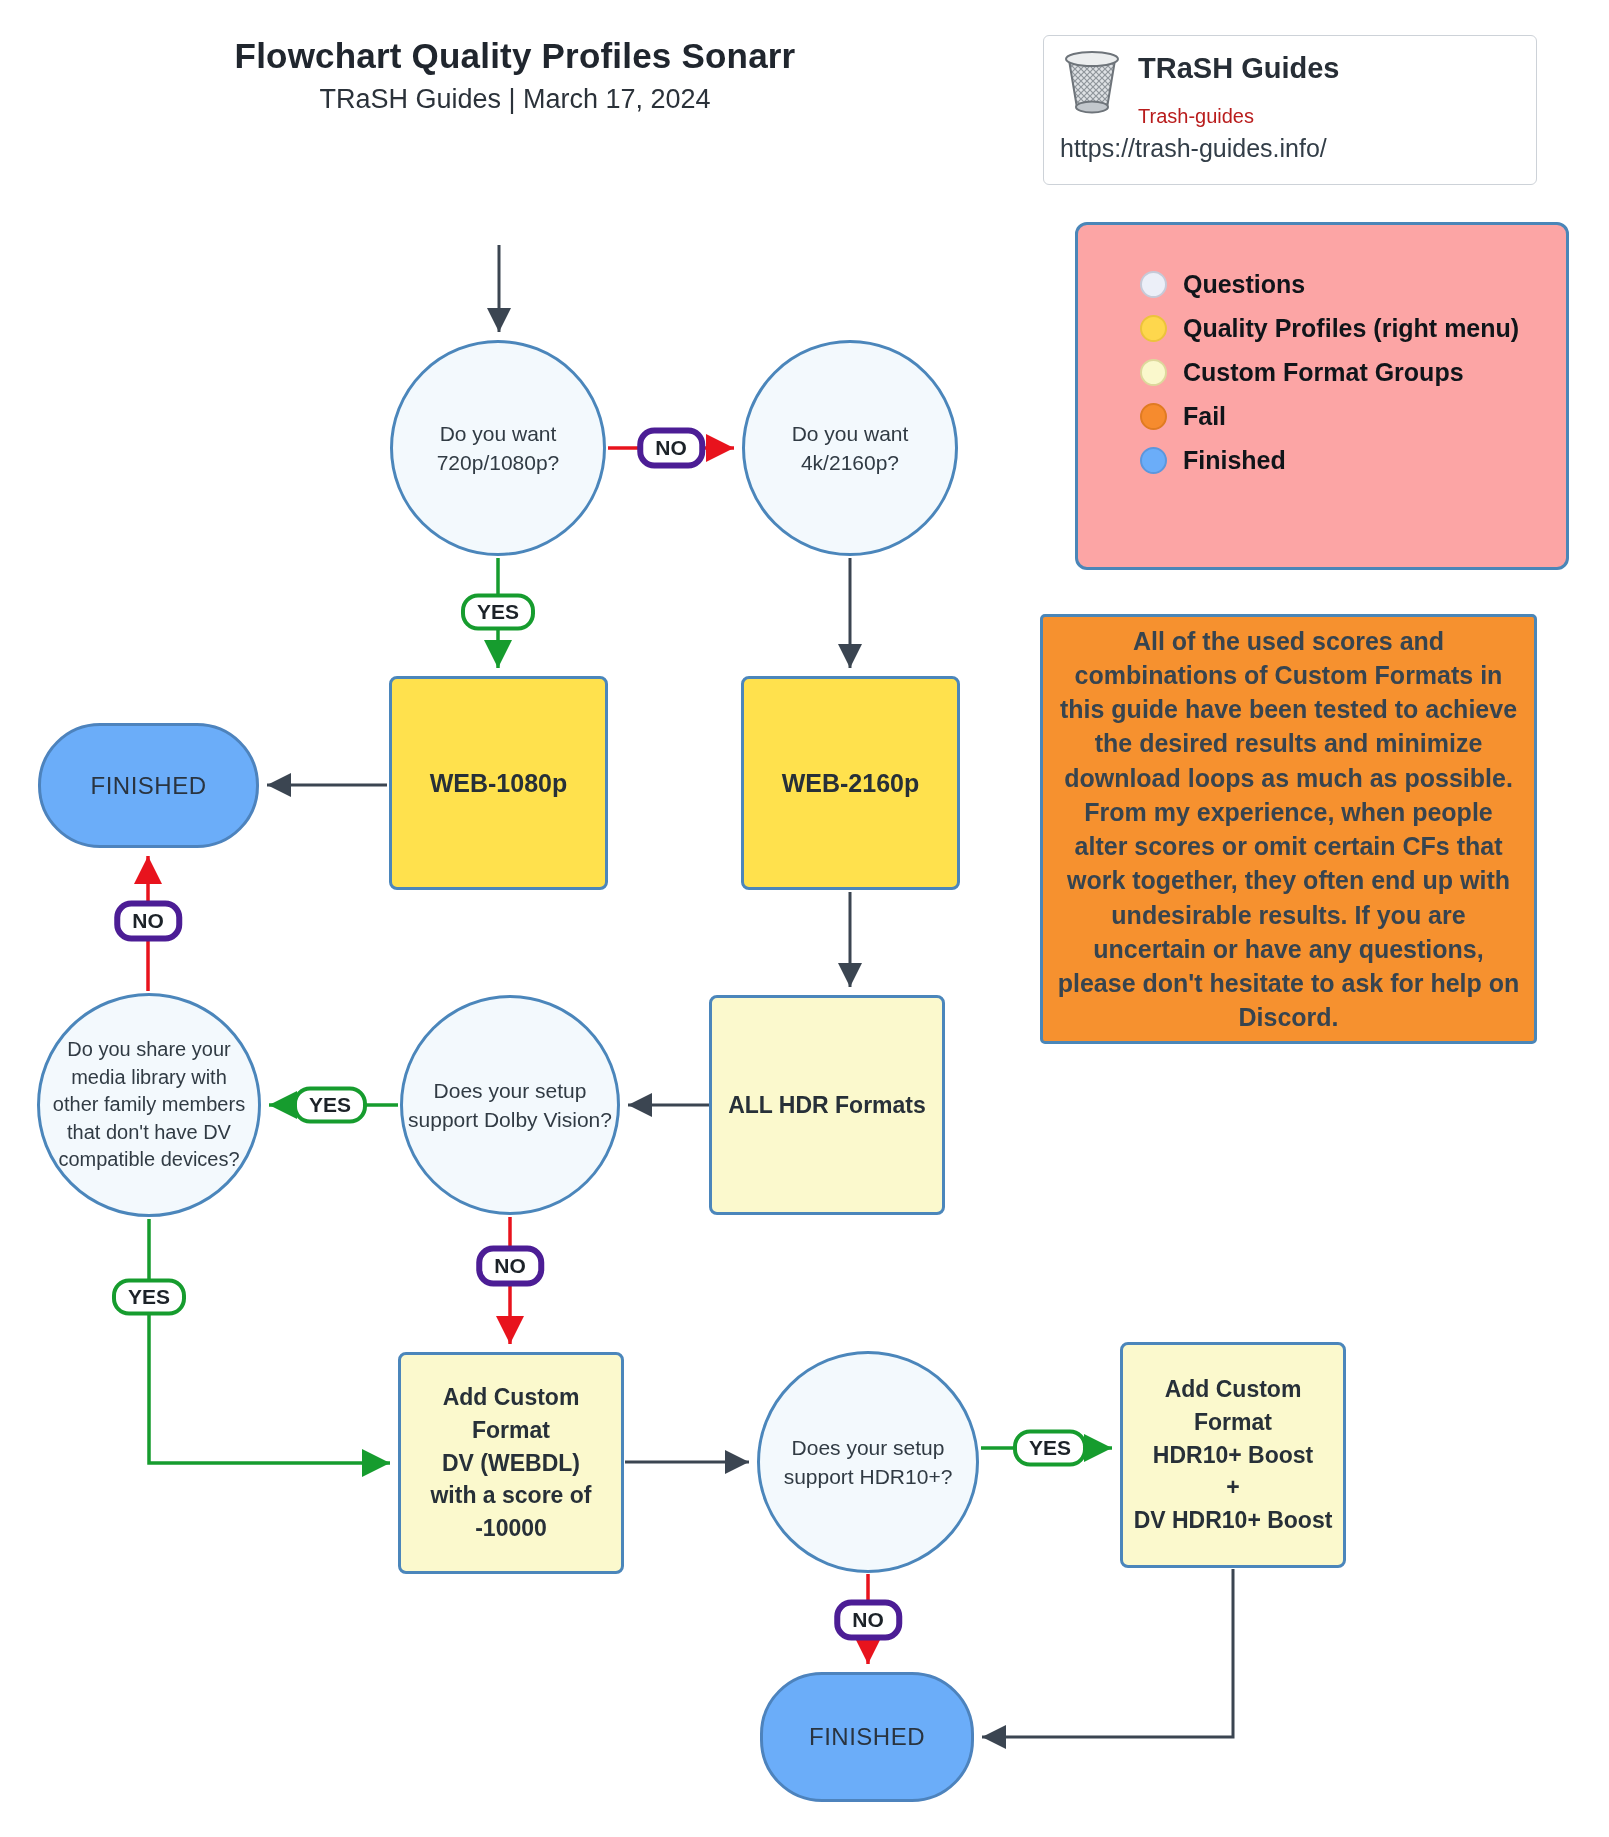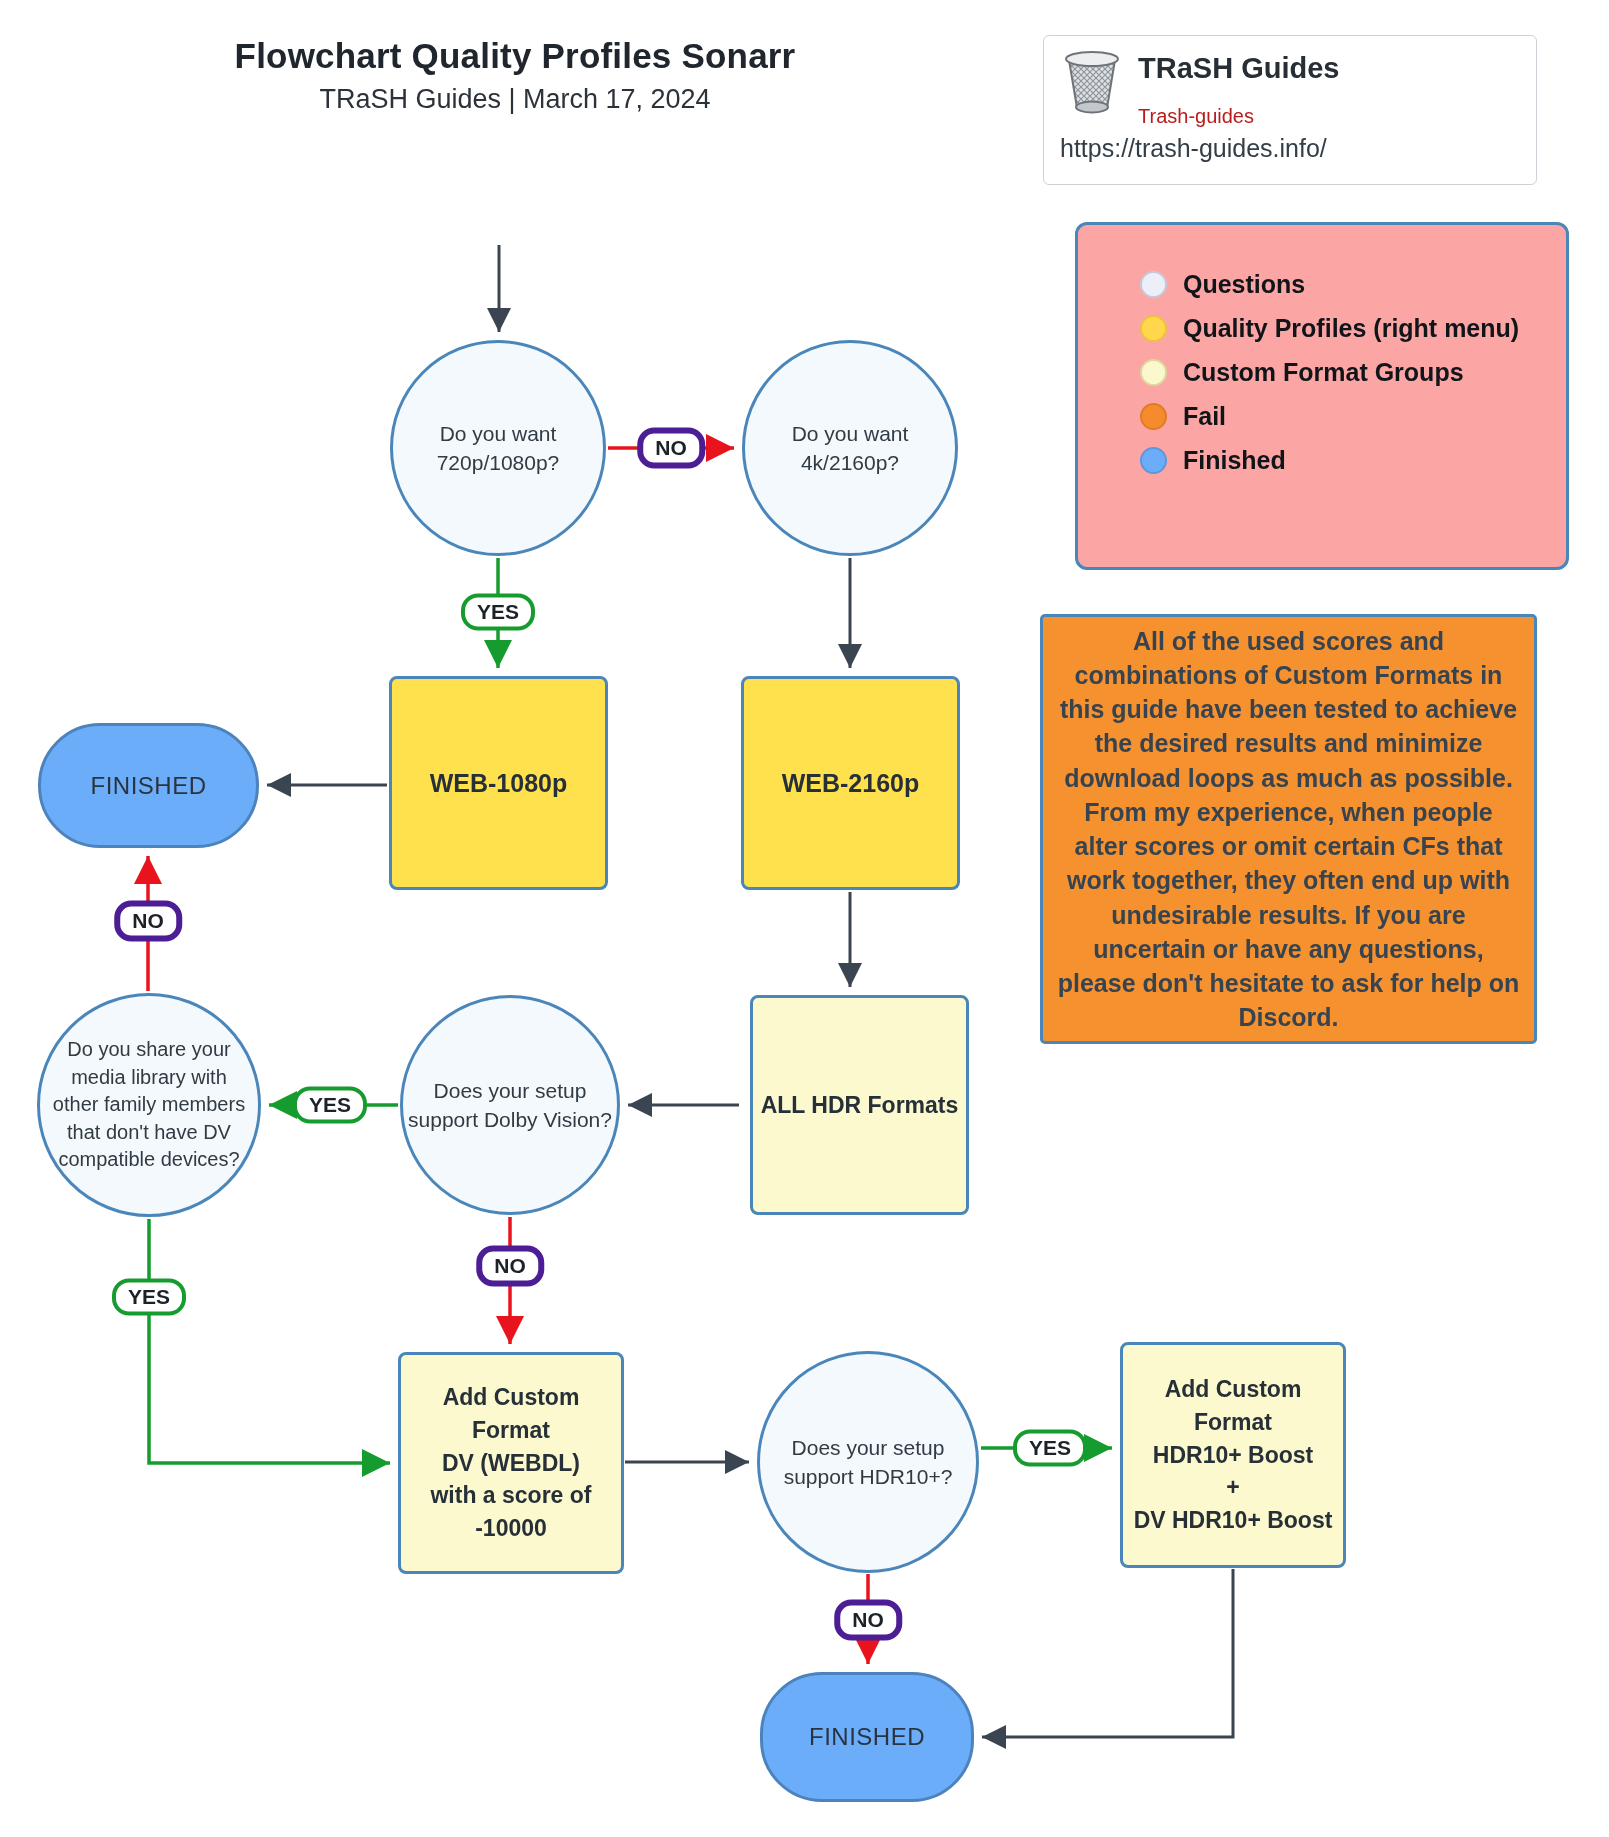--- a/index.html
+++ b/index.html
@@ -156,21 +156,21 @@
 
   <div class="node circle t-q prewrap" style="left:742px;top:340px;width:216px;height:216px;">Do you want
 4k/2160p?</div>
 
   <div class="node box-yellow t-box" style="left:389px;top:676px;width:219px;height:214px;">WEB-1080p</div>
 
   <div class="node box-yellow t-box" style="left:741px;top:676px;width:219px;height:214px;">WEB-2160p</div>
 
   <div class="node stadium-blue t-fin" style="left:38px;top:723px;width:221px;height:125px;">FINISHED</div>
 
-  <div class="node box-pale t-boxsm" style="left:750px;top:995px;width:219px;height:220px;">ALL HDR Formats</div>
+  <div class="node box-pale t-boxsm" style="left:709px;top:995px;width:236px;height:220px;">ALL HDR Formats</div>
 
   <div class="node circle t-q prewrap" style="left:400px;top:995px;width:220px;height:220px;">Does your setup
 support Dolby Vision?</div>
 
   <div class="node circle t-qsmall prewrap" style="left:37px;top:993px;width:224px;height:224px;">Do you share your
 media library with
 other family members
 that don't have DV
 compatible devices?</div>
 

